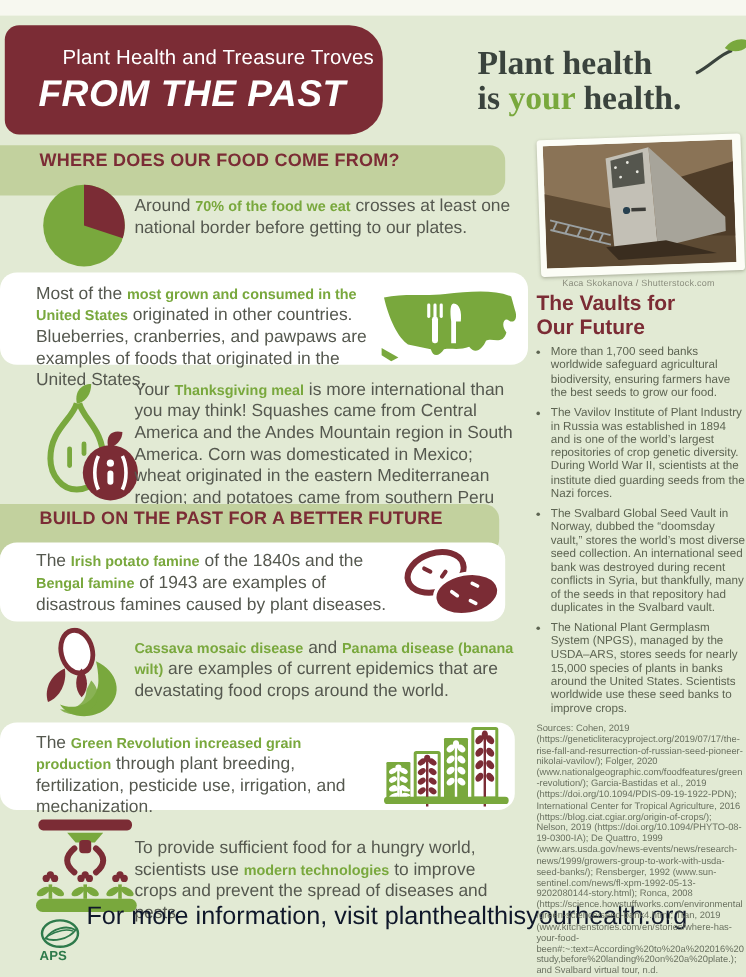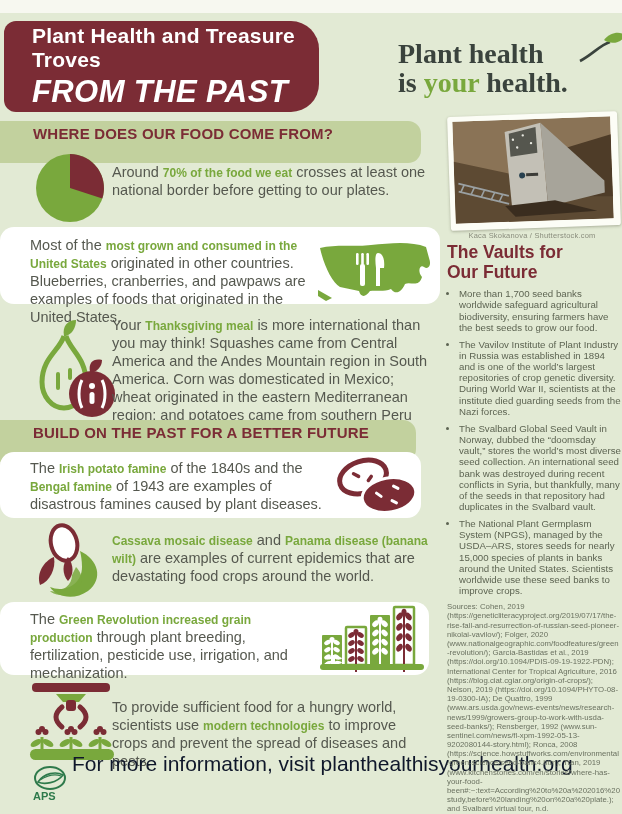--- a/index.html
+++ b/index.html
@@ -13,21 +13,21 @@
   
   .top-strip{left:0;top:0;width:622px;height:13px;background:#f7f8f0;}
 
   
   .hdr-box{
     left:4px;top:21px;width:315px;height:91px;background:#7b2c35;
     border-radius:12px 28px 28px 12px;color:#ffffff;
     display:flex;flex-direction:column;justify-content:center;
     padding-left:28px;box-sizing:border-box;
   }
-  .hdr-line1{font-size:21px;font-weight:700;letter-spacing:.2px;}
+  .hdr-line1{font-size:17px;font-weight:400;letter-spacing:.2px;margin-left:20px;}
   .hdr-line2{font-size:31px;font-weight:800;letter-spacing:.4px;margin-top:2px;font-style:italic;}
 
   .logo{
     left:398px;top:40px;width:215px;
     font-family:"Liberation Serif", serif;font-weight:700;
     font-size:28px;line-height:1.02;color:#3a433d;white-space:nowrap;
   }
   .logo .accent{color:#79a83d;}
   .logo-leaf{position:absolute;left:178px;top:-9px;}
 

